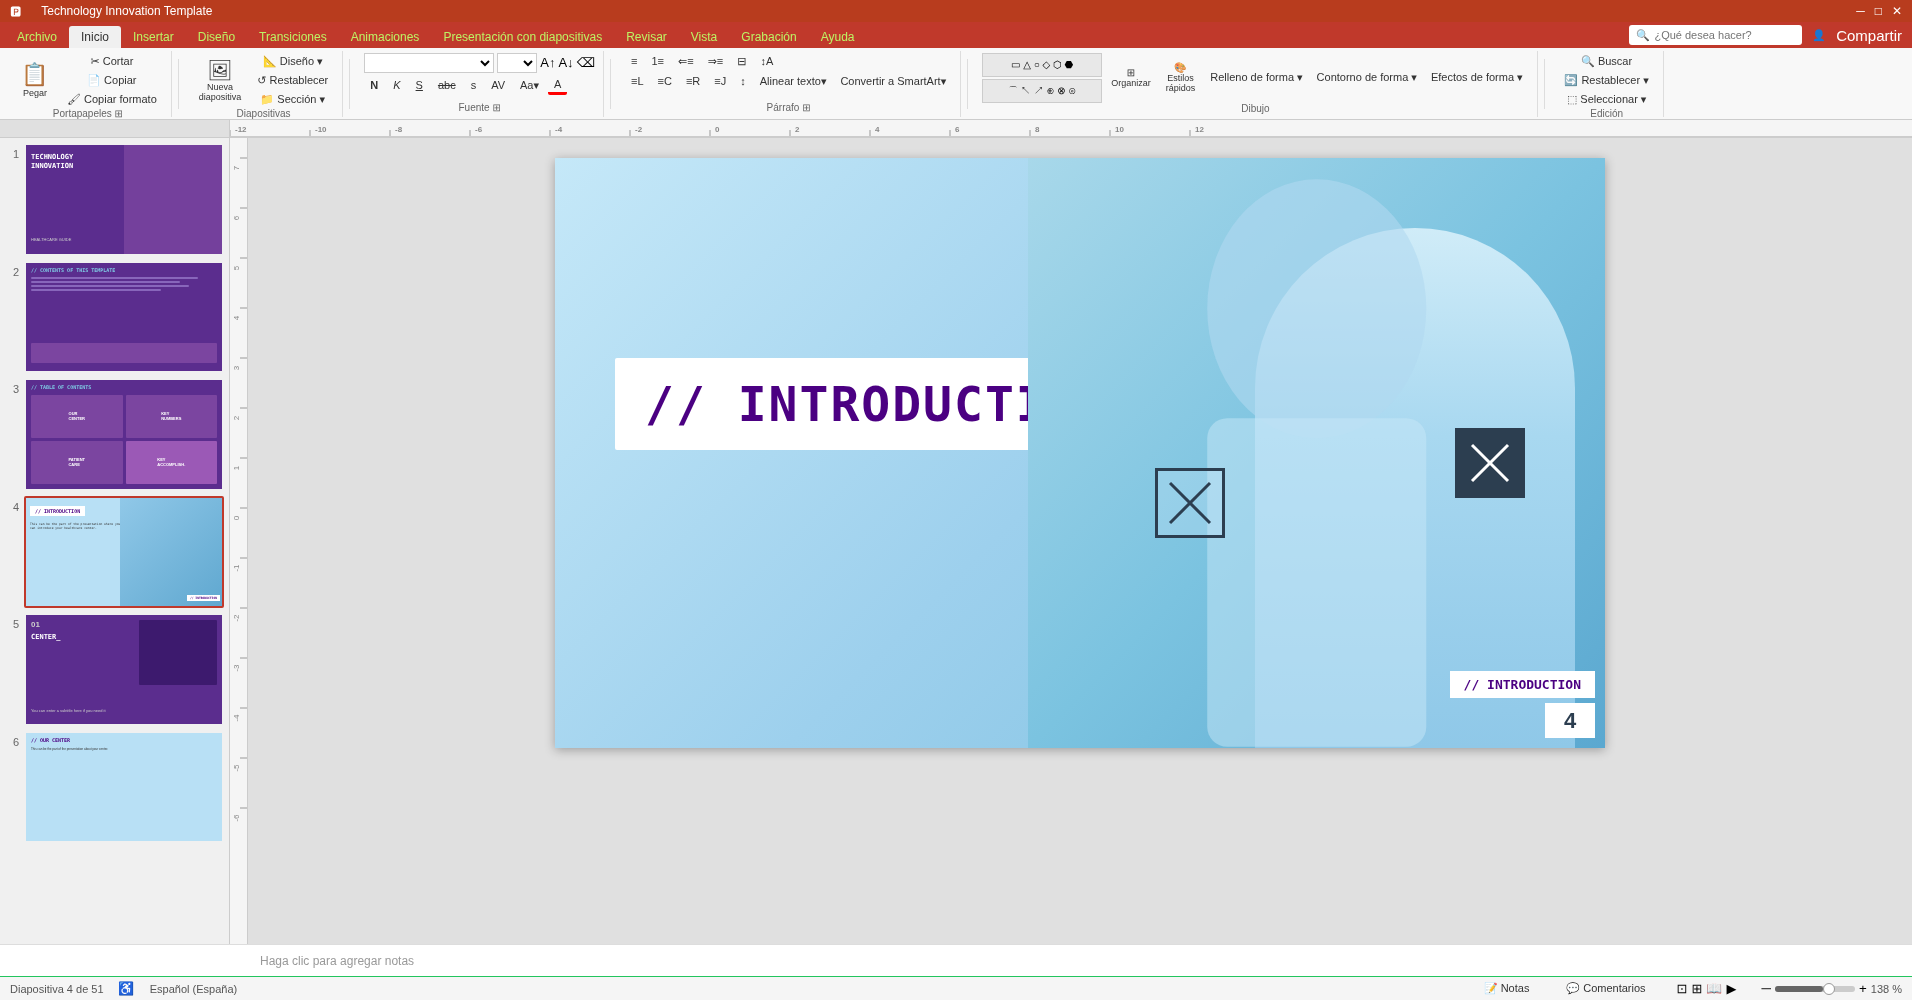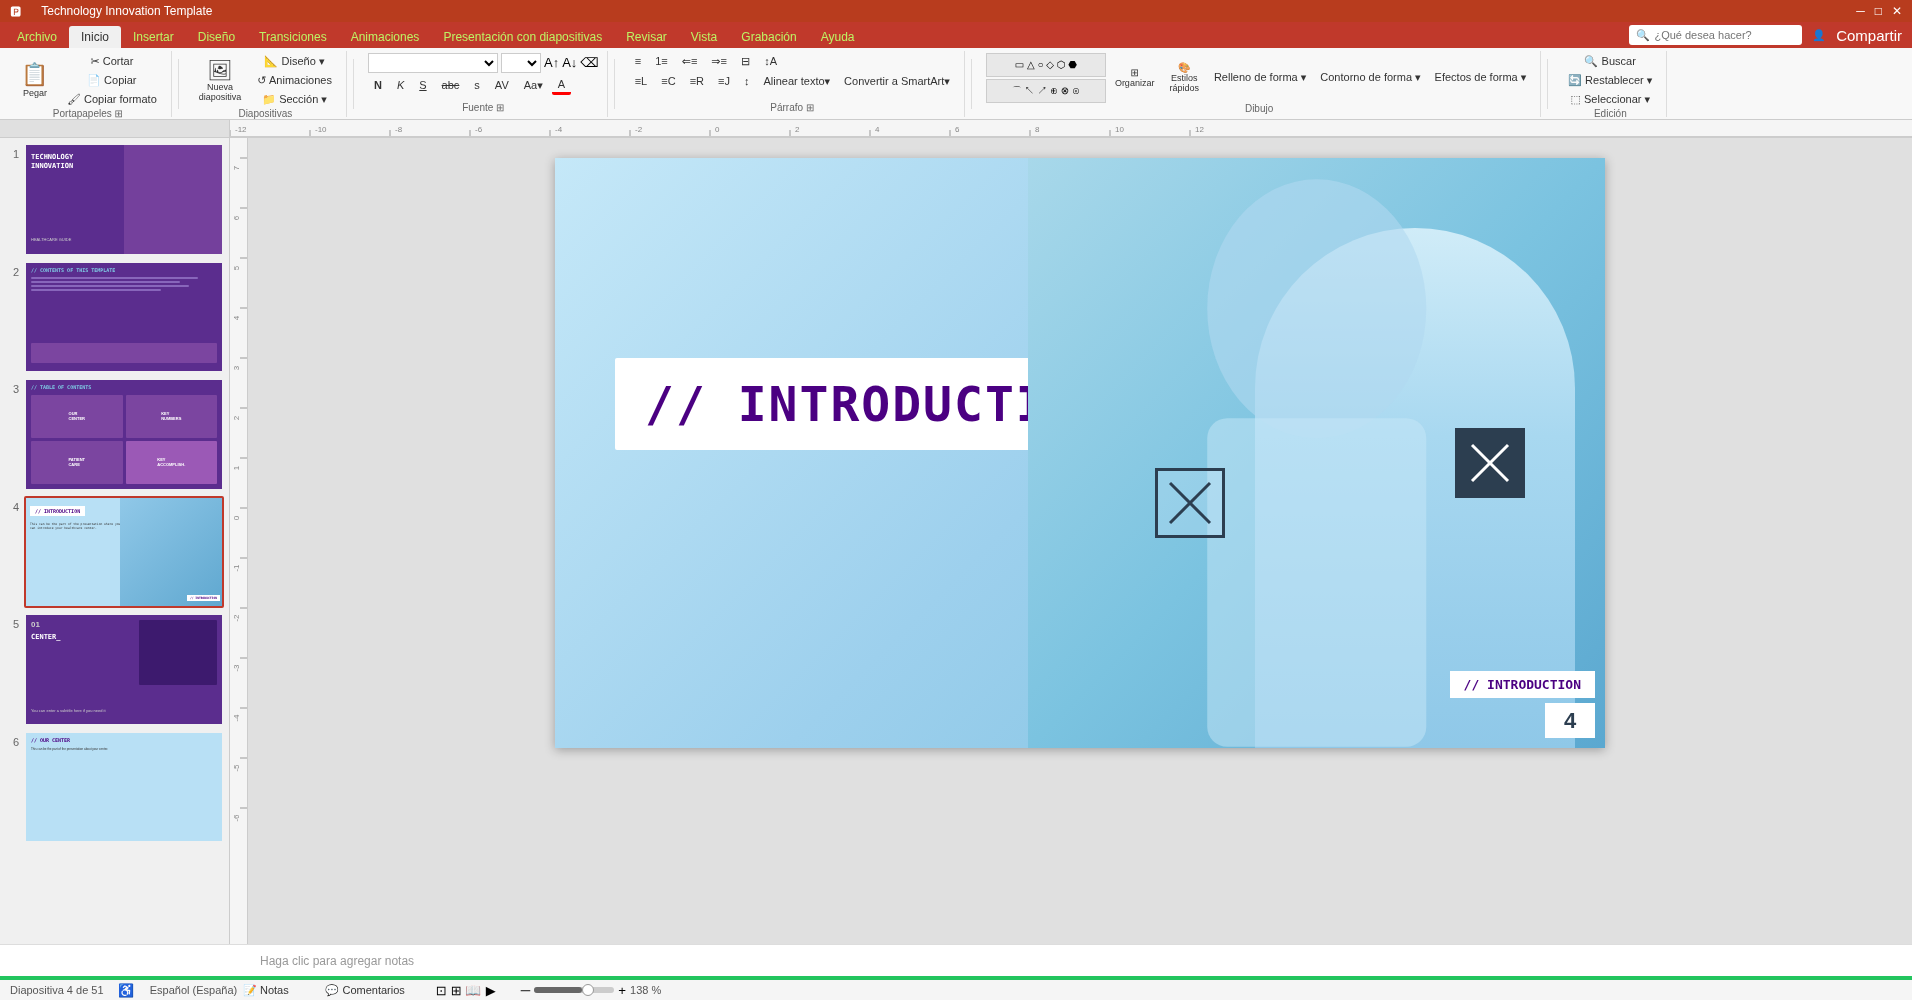--- a/index.html
+++ b/index.html
@@ -96,20 +96,21 @@
       color: #333;
       white-space: nowrap;
     }
 
     
     .ruler-area {
       height: 18px;
       background: #000000;
       border-bottom: 1px solid #ccc;
       display: flex;
+      font-weight: bold;
     }
     .ruler-corner {
       width: 230px;
       background: #e0e0e0;
       border-right: 1px solid #ccc;
     }
     .ruler-h {
       flex: 1;
       background: #f5f5f5;
       border-bottom: 1px solid #ccc;
@@ -270,23 +271,24 @@
       justify-content: center;
       font-size: 22px;
       font-weight: bold;
       color: #2c3e50;
     }
 
     
     .status-bar {
       height: 24px;
       background: #f5f5f5;
-      border-top: 4px solid #22c55e;
+      border-top: 1px solid #22c55e;
       display: flex;
       align-items: center;
+      justify-content: space-between;
       padding: 0 10px;
       font-size: 11px;
       color: #555;
     }
     .status-left { display: flex; gap: 15px; align-items: center; }
     .status-right { display: flex; gap: 25px; align-items: center; }
 
     .notes-area {
       height: 32px;
       background: white;
@@ -427,21 +429,21 @@
     <div class="ribbon-separator"></div>
 
     <div class="ribbon-group">
       <div class="ribbon-group-content">
         <button class="ribbon-btn">
           <span style="font-size:20px;">🖼</span>
           <span style="font-size:9px;">Nueva<br>diapositiva</span>
         </button>
         <div style="display:flex; flex-direction:column; gap:2px;">
           <button class="ribbon-btn-small">📐 Diseño ▾</button>
-          <button class="ribbon-btn-small">↺ Animaciones</button>
+          <button class="ribbon-btn-small">↺ Restablecer</button>
           <button class="ribbon-btn-small">📁 Sección ▾</button>
         </div>
       </div>
       <div class="ribbon-group-label">Diapositivas</div>
     </div>
 
     <div class="ribbon-separator"></div>
 
     <div class="ribbon-group">
       <div style="display:flex; flex-direction:column; gap:3px; flex:1;">

